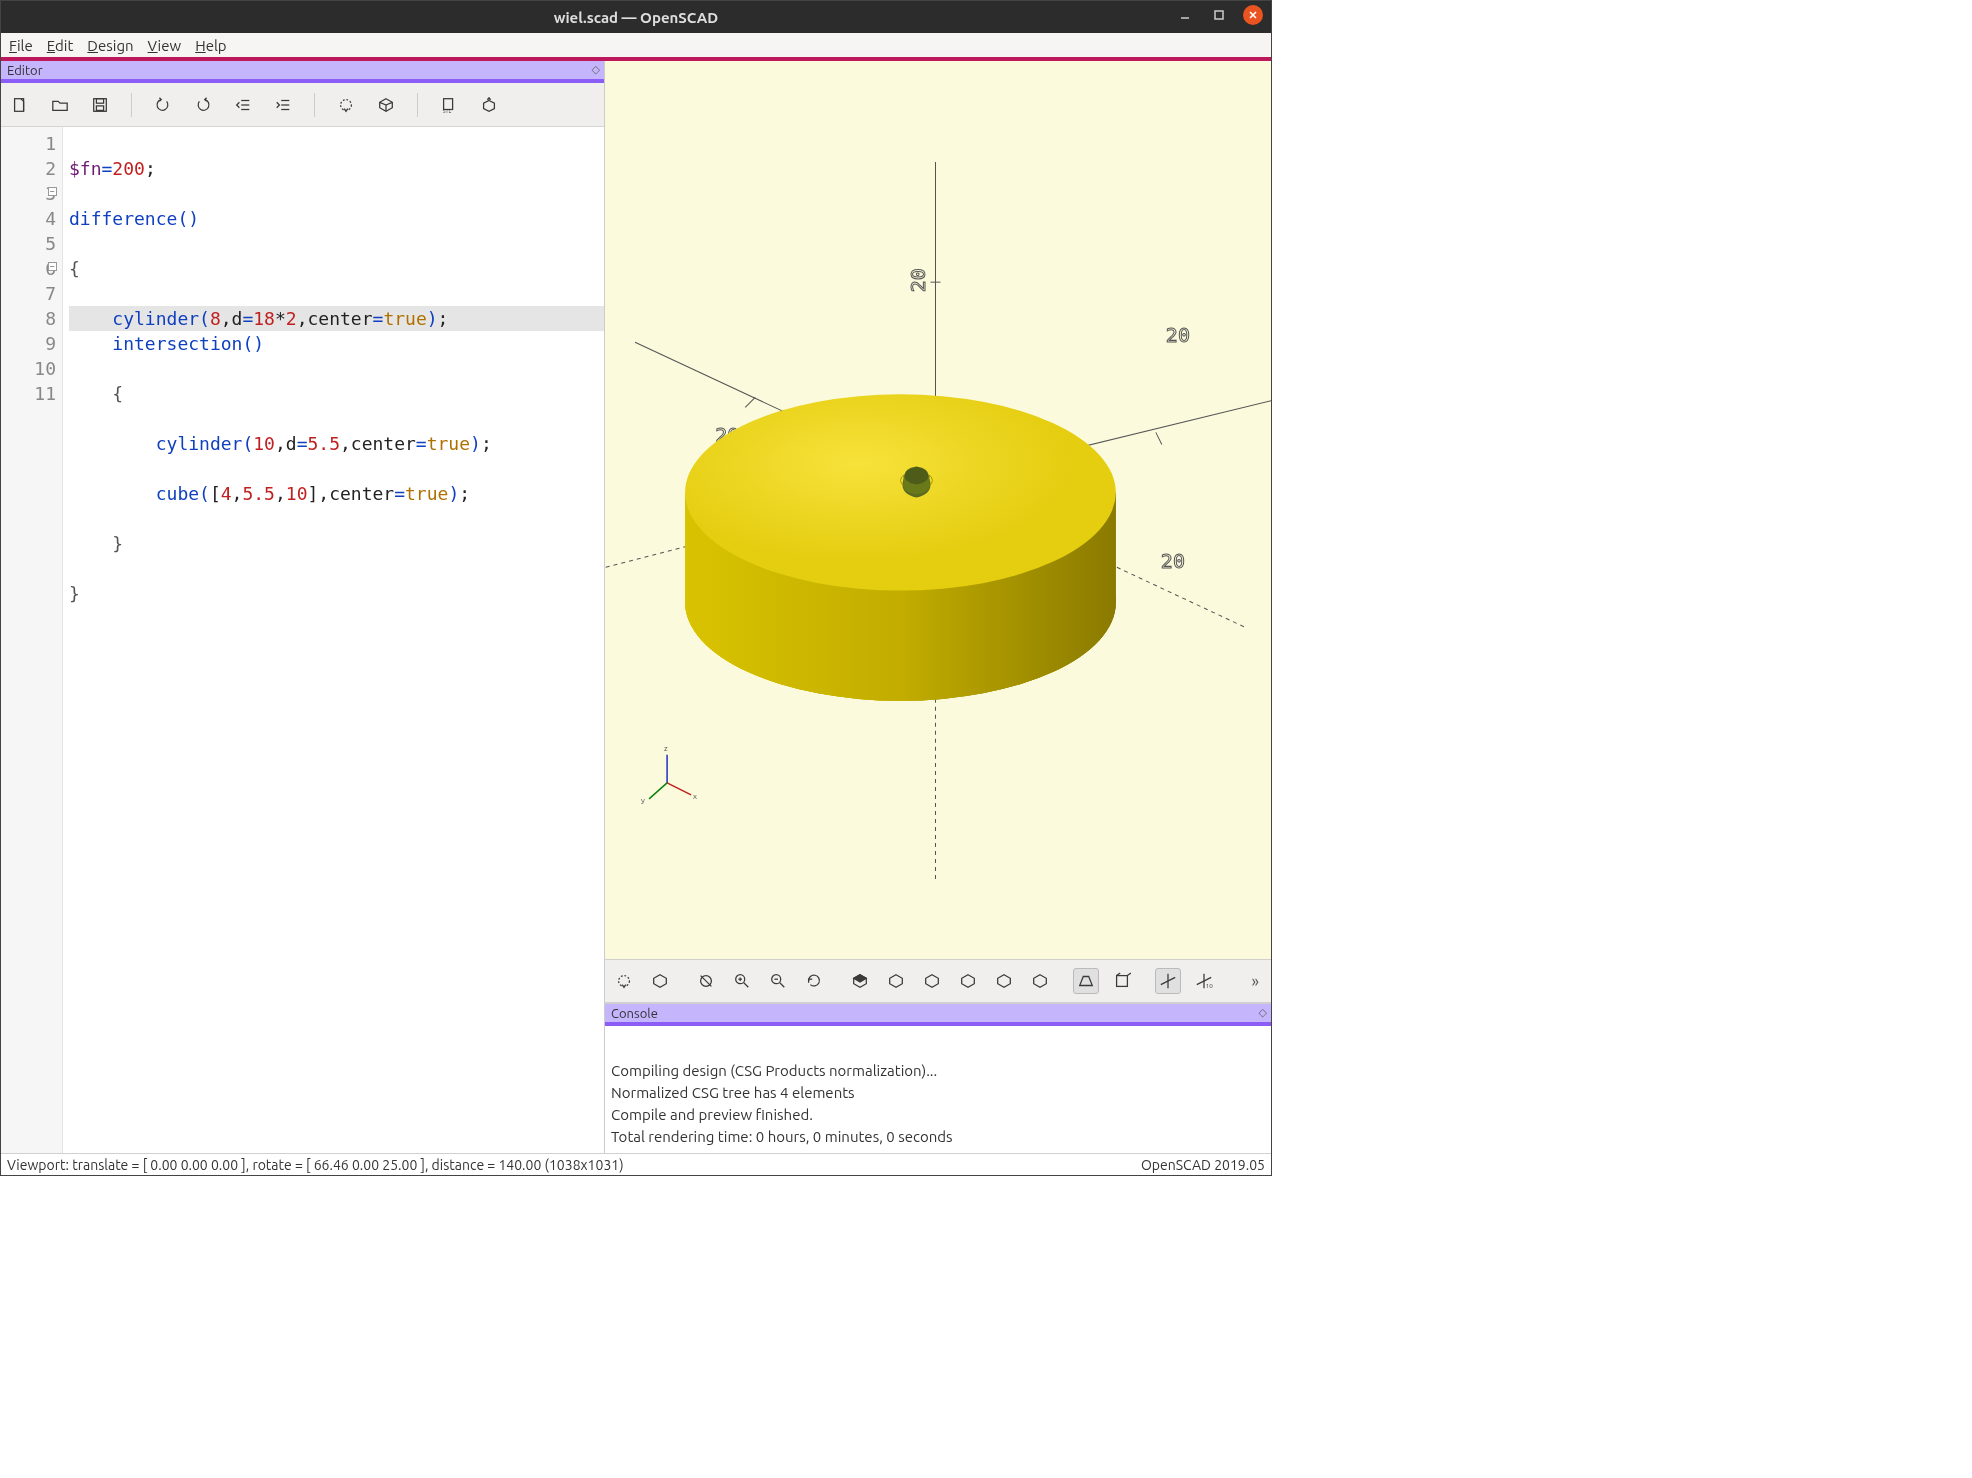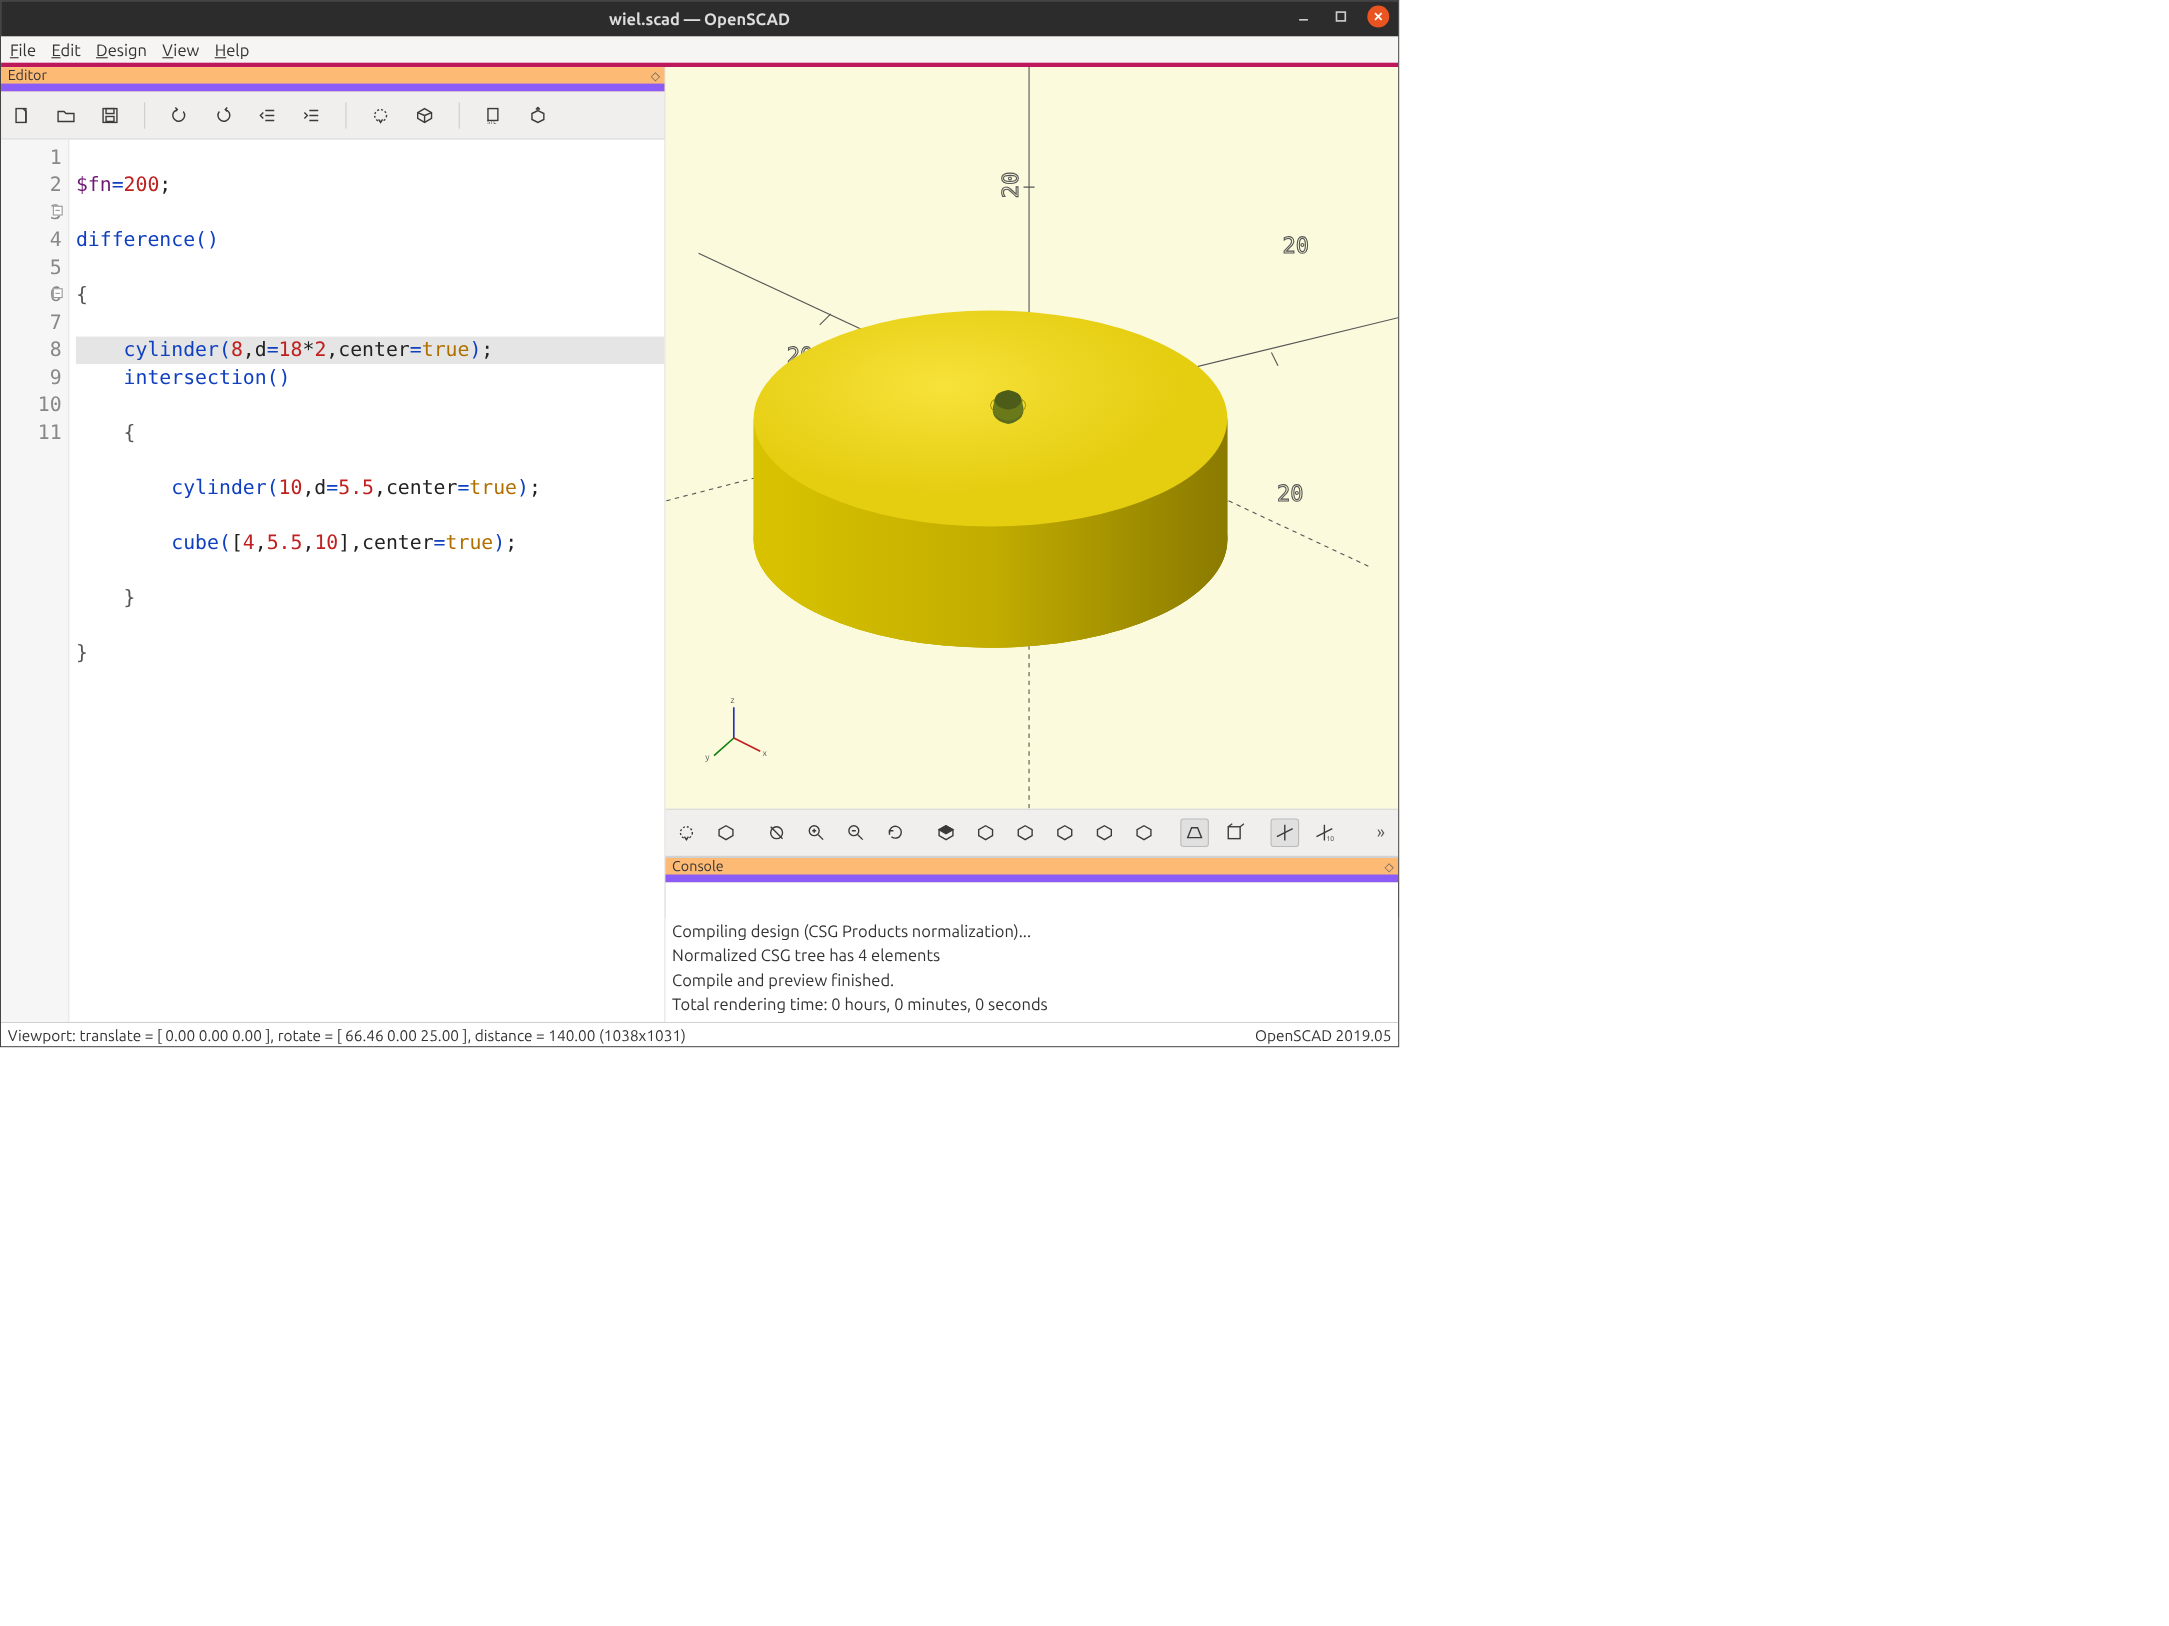--- a/index.html
+++ b/index.html
@@ -1,38 +1,38 @@
 <!DOCTYPE html>
 <html><head>
 <meta charset="utf-8">
 <style>
   * { box-sizing: border-box; margin: 0; padding: 0; }
   html, body { width: 100%; height: 100%; font-family: "Ubuntu", "DejaVu Sans", sans-serif; font-size: 14px; background: #fff; color: #333; }
-  .window { width: 1272px; height: 952px; display: flex; flex-direction: column; border: 1px solid #444; }
+  .window { width: 1272px; height: 1176px; display: flex; flex-direction: column; border: 1px solid #444; }
 
   
   .titlebar { height: 32px; background: #2c2c2c; color: #ddd; display: flex; align-items: center; justify-content: center; position: relative; }
   .titlebar .title { font-weight: 600; font-size: 15px; }
   .win-controls { position: absolute; right: 8px; top: 4px; display: flex; gap: 14px; align-items: center; }
   .win-btn { width: 20px; height: 20px; border-radius: 50%; display: flex; align-items: center; justify-content: center; }
   .win-btn.min, .win-btn.max { color: #ccc; font-size: 14px; }
   .win-btn.close { background: #e95420; color: #fff; font-size: 12px; }
   .win-btn svg { width: 12px; height: 12px; }
 
   
   .menubar { height: 28px; background: #f6f5f4; border-bottom: 4px solid #be185d; display: flex; align-items: center; padding: 0 8px; gap: 14px; font-size: 15px; }
   .menubar span { cursor: default; }
   .menubar span u { text-decoration: underline; }
 
   
   .main { flex: 1; display: flex; min-height: 0; }
 
   
   .editor-pane { width: 604px; display: flex; flex-direction: column; border-right: 1px solid #ccc; }
-  .pane-header { height: 22px; background: #fdba74; border-bottom: 7px solid #8b5cf6; display: flex; align-items: center; padding: 0 6px; font-size: 13px; position: relative;}
+  .pane-header { height: 22px; background: #c4b5fd; border-bottom: 4px solid #8b5cf6; display: flex; align-items: center; padding: 0 6px; font-size: 13px; position: relative;}
   .pane-header .detach { position: absolute; right: 4px; top: 2px; font-size: 11px; color: #666; cursor: default;}
   .toolbar { height: 44px; background: #f0efee; border-bottom: 1px solid #d5d5d5; display: flex; align-items: center; padding: 0 8px; gap: 18px; }
   .toolbar .sep { width: 1px; height: 24px; background: #ccc; margin: 0 2px;}
   .tb-btn { width: 22px; height: 22px; display: flex; align-items: center; justify-content: center; color: #3a3a3a; }
   .tb-btn svg { width: 18px; height: 18px; stroke: #3a3a3a; fill: none; stroke-width: 1.4;}
 
   .code-area { flex: 1; display: flex; background: #fff; font-family: "DejaVu Sans Mono","Consolas",monospace; font-size: 18px; line-height: 25px; overflow: hidden;}
   .gutter { width: 62px; background: #f6f6f6; border-right: 1px solid #e5e5e5; text-align: right; padding: 4px 6px 0 0; color: #888; position: relative;}
   .gutter .ln { height: 25px; position: relative;}
   .gutter .fold { position: absolute; right: -1px; top: 6px; width: 9px; height: 9px; border: 1px solid #999; font-size: 8px; line-height: 7px; text-align: center; background: #fff; color: #666;}

